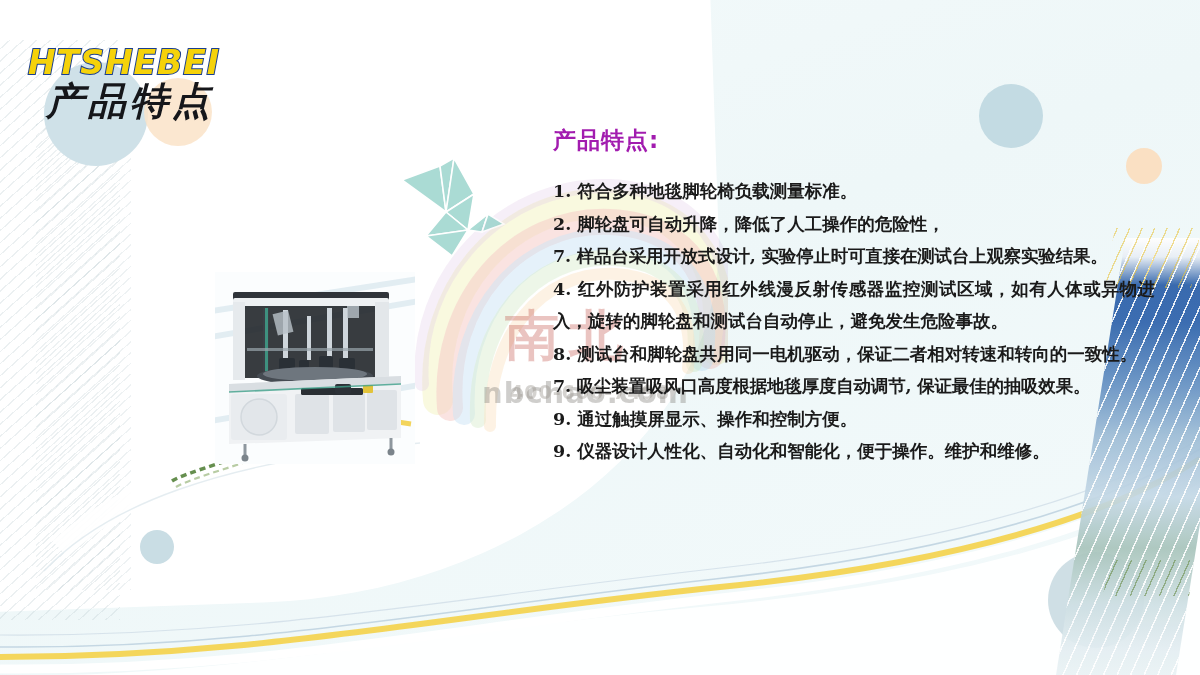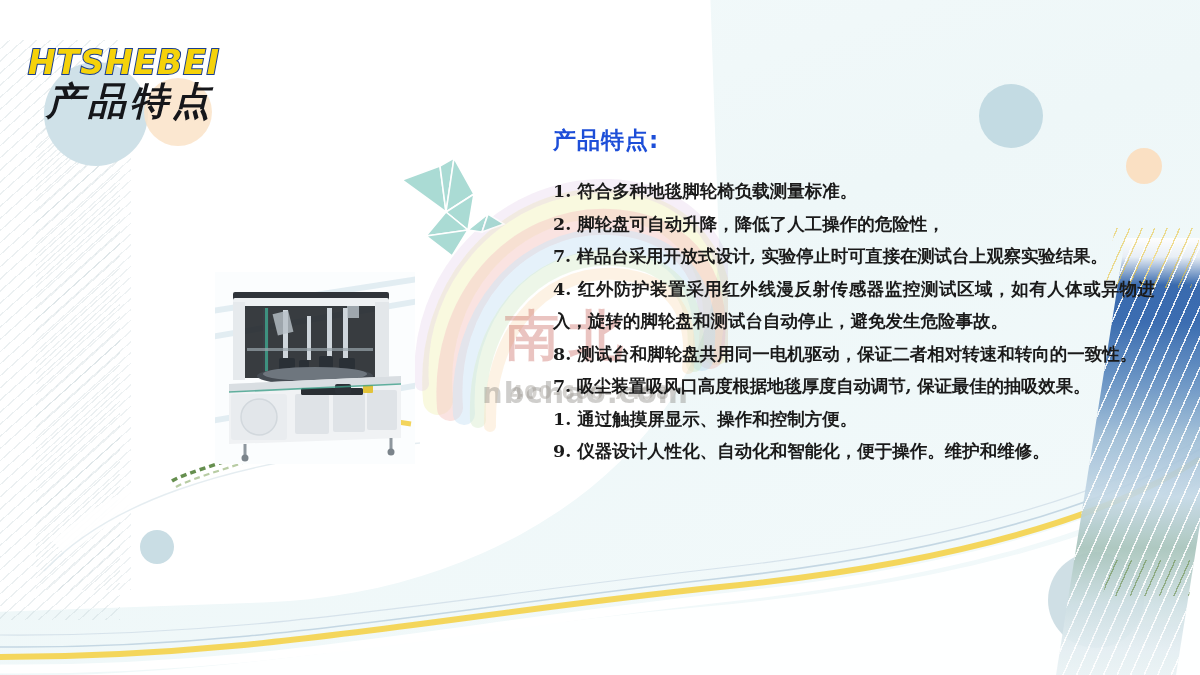--- a/index.html
+++ b/index.html
@@ -120,21 +120,21 @@
     position:absolute;left:510px;top:381px;
     font-family:"DejaVu Sans","Liberation Sans",sans-serif;
     font-weight:bold;font-size:19px;color:rgba(150,145,138,.40);
     letter-spacing:1px;white-space:nowrap;
   }
 
   
   .heading{
     position:absolute;left:553px;top:125px;
     font-family:"DejaVu Sans","Liberation Sans",sans-serif;
-    font-weight:bold;font-size:23px;color:#1d4ed8;letter-spacing:1px;
+    font-weight:bold;font-size:23px;color:#a21caf;letter-spacing:1px;
   }
   .features{
     position:absolute;left:553px;top:175px;width:610px;
   }
   .feature{
     font-family:"DejaVu Serif","Liberation Serif",serif;
     font-size:17.5px;line-height:32.5px;color:#1a1a1a;
     text-align:justify;
     margin:0 8px 0 0;
     font-weight:600;
@@ -275,17 +275,17 @@
 
   <div class="heading">产品特点:</div>
 
   <div class="features">
     <p class="feature">1. 符合多种地毯脚轮椅负载测量标准。</p>
     <p class="feature">2. 脚轮盘可自动升降，降低了人工操作的危险性，</p>
     <p class="feature tight">7. 样品台采用开放式设计, 实验停止时可直接在测试台上观察实验结果。</p>
     <p class="feature">4. 红外防护装置采用红外线漫反射传感器监控测试区域，如有人体或异物进入，旋转的脚轮盘和测试台自动停止，避免发生危险事故。</p>
     <p class="feature">8. 测试台和脚轮盘共用同一电机驱动，保证二者相对转速和转向的一致性。</p>
     <p class="feature tight">7. 吸尘装置吸风口高度根据地毯厚度自动调节, 保证最佳的抽吸效果。</p>
-    <p class="feature">1. 通过触摸屏显示、操作和控制方便。</p>
+    <p class="feature">9. 通过触摸屏显示、操作和控制方便。</p>
     <p class="feature">9. 仪器设计人性化、自动化和智能化，便于操作。维护和维修。</p>
   </div>
 
 </div>
 
 </body></html>

